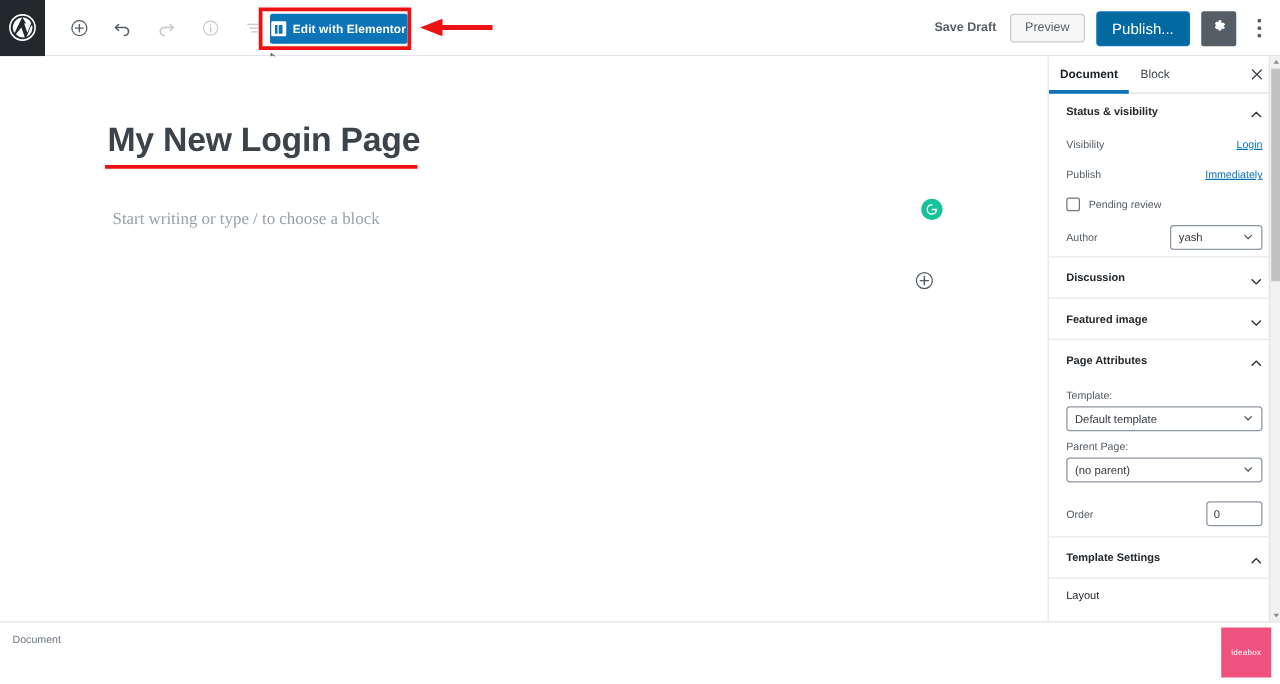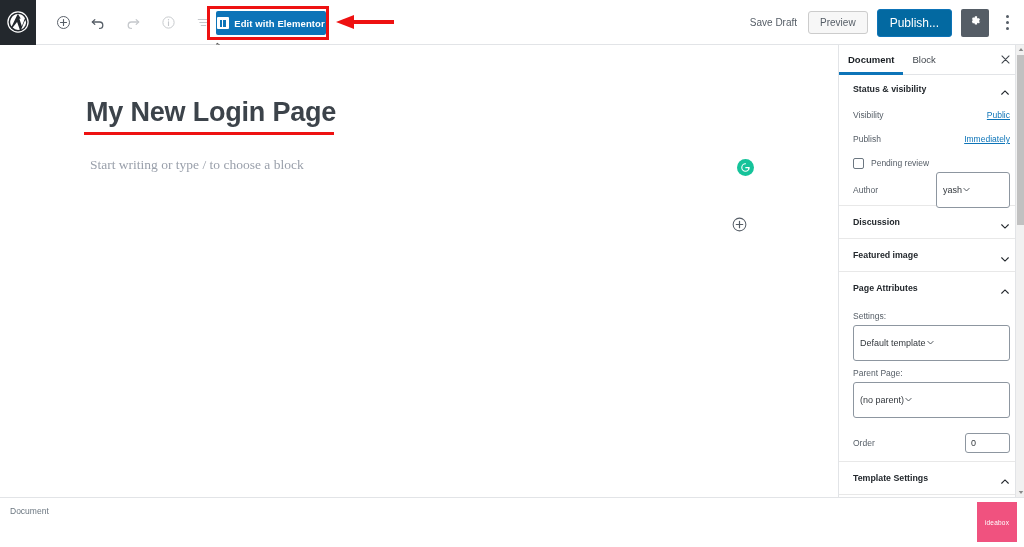--- a/index.html
+++ b/index.html
@@ -103,20 +103,21 @@
 
   
   .topbar-right {
     position: absolute; right: 8px; top: 0; height: 45px;
     display: flex; align-items: center; gap: 9px;
   }
   .save-draft {
     font-size: 10px; color: #555d66;
     background: none; border: none; cursor: pointer;
     padding: 4px 2px;
+    font-weight: bold;
   }
   .preview-btn {
     font-size: 10px; color: #555d66;
     background: #f7f7f7;
     border: 1px solid #cccccc;
     border-radius: 3px;
     padding: 5px 11px;
     cursor: pointer;
   }
   .publish-btn {
@@ -159,21 +160,21 @@
     white-space: nowrap;
   }
   .title-underline {
     position: absolute;
     left: 84px; top: 87px;
     width: 250px; height: 3px;
     background: #ee1111;
   }
   .para-placeholder {
     position: absolute;
-    left: 90px; top: 112px;
+    left: 90px; top: 122px;
     font-family: "Liberation Serif", serif;
     font-size: 13.5px;
     color: #9aa0ab;
     white-space: nowrap;
   }
   .grammarly-badge {
     position: absolute;
     left: 737px; top: 114px;
     width: 17px; height: 17px;
     border-radius: 50%;
@@ -258,22 +259,22 @@
     border: 1px solid #6c7781;
     border-radius: 2px; background: #fff;
     cursor: pointer; flex: 0 0 11px;
   }
   .sb-check-lbl { font-size: 8.5px; color: #555d66; text-align: right; }
 
   .sb-select {
     border: 1px solid #8d96a0;
     border-radius: 3px;
     background: #fff;
-    height: 36px;
-    display: flex; align-items: center; justify-content: flex-start;
+    height: 20px;
+    display: flex; align-items: center; justify-content: space-between;
     padding: 0 6px;
     font-size: 9px;
     color: #32373c;
     cursor: pointer;
   }
   .sel-author { width: 74px; }
   .sel-full { width: 100%; margin-bottom: 7px; }
 
   .sb-field-label {
     font-size: 8.5px; color: #555d66;
@@ -484,21 +485,21 @@
         <span class="sb-sec-title">Status &amp; visibility</span>
         <span class="chev">
           <svg width="10" height="10" viewBox="0 0 12 12">
             <path d="M2 7.5 L6 3.5 L10 7.5" fill="none" stroke="#23282d" stroke-width="1.3" stroke-linecap="round"></path>
           </svg>
         </span>
       </div>
 
       <div class="sb-row">
         <span class="sb-label">Visibility</span>
-        <span class="sb-link">Public</span>
+        <span class="sb-link">Login</span>
       </div>
 
       <div class="sb-row">
         <span class="sb-label">Publish</span>
         <span class="sb-link">Immediately</span>
       </div>
 
       <div class="sb-checkrow">
         <span class="sb-check"></span>
         <span class="sb-check-lbl">Pending review</span>
@@ -542,21 +543,21 @@
     <div class="sb-section">
       <div class="sb-sec-head" style="height:32px;">
         <span class="sb-sec-title">Page Attributes</span>
         <span class="chev">
           <svg width="10" height="10" viewBox="0 0 12 12">
             <path d="M2 7.5 L6 3.5 L10 7.5" fill="none" stroke="#23282d" stroke-width="1.3" stroke-linecap="round"></path>
           </svg>
         </span>
       </div>
 
-      <span class="sb-field-label">Settings:</span>
+      <span class="sb-field-label">Template:</span>
       <span class="sb-select sel-full">
         <span>Default template</span>
         <span>
           <svg width="9" height="9" viewBox="0 0 12 12">
             <path d="M2.5 4.5 L6 8 L9.5 4.5" fill="none" stroke="#40464d" stroke-width="1.2" stroke-linecap="round"></path>
           </svg>
         </span>
       </span>
 
       <span class="sb-field-label">Parent Page:</span>

